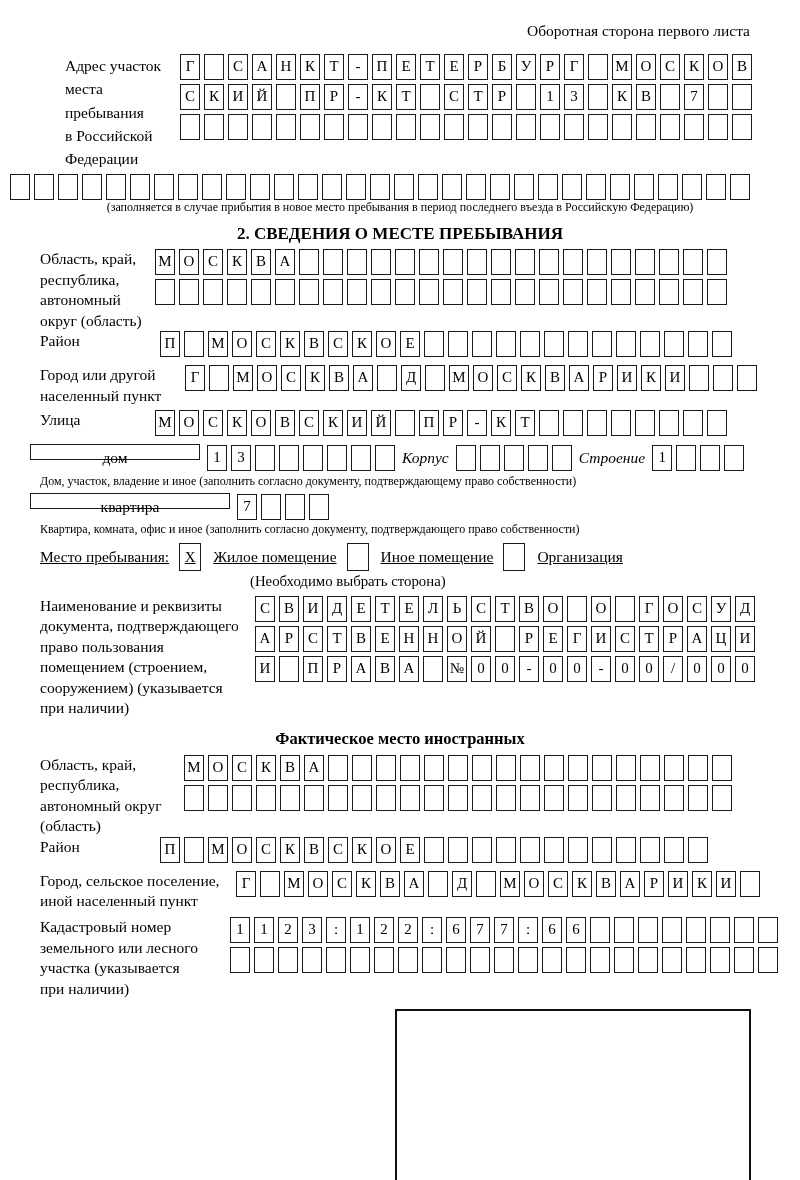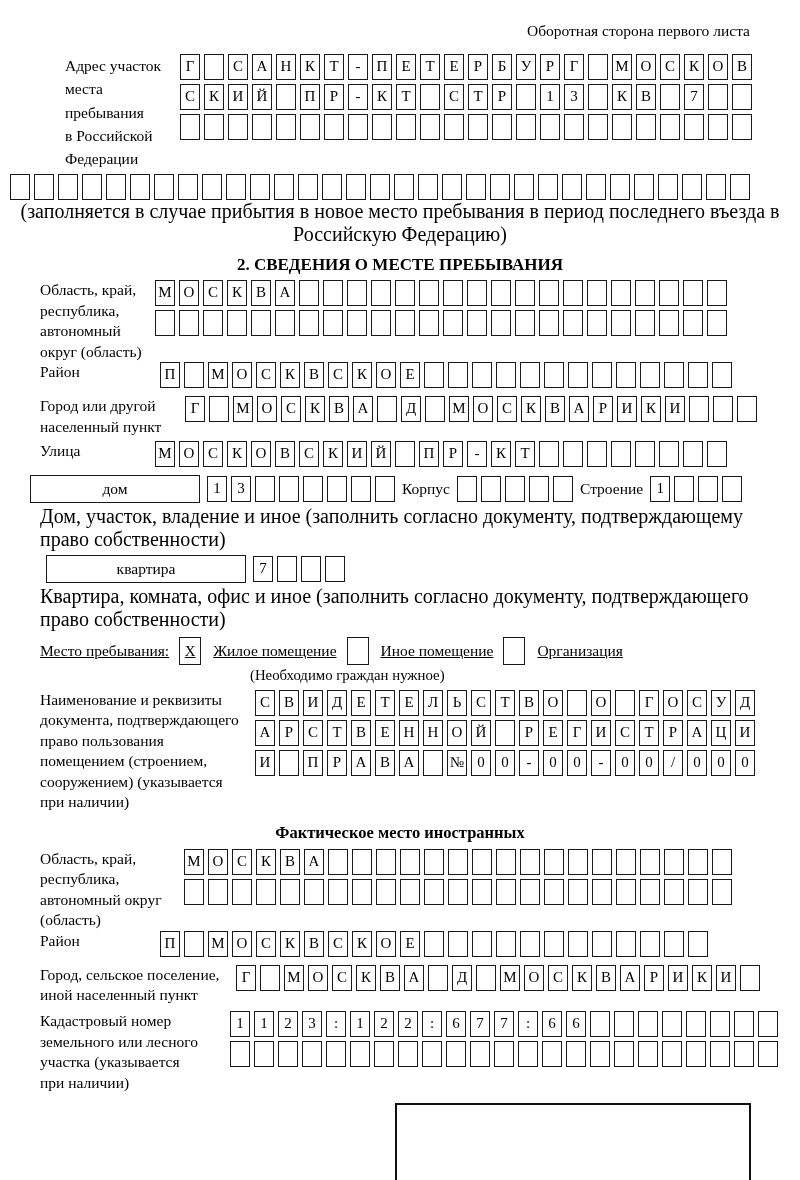--- a/index.html
+++ b/index.html
@@ -34,21 +34,21 @@
   .formrow > .label {
     flex: 0 0 var(--lw, 150px);
     padding-left: 30px;
     font-size: 15.5px;
     line-height: 1.32;
     white-space: pre-line;
   }
   .formrow > .label.b1 { padding-left: 55px; line-height: 1.5; }
   .rows { flex: 1; }
 
-  .note { font-size: 20px; }
+  .note { font-size: 12px; }
   .note.center { text-align: center; }
   .note.left { margin-left: 30px; }
 
   .h-sec {
     text-align: center;
     font-weight: bold;
     font-size: 17px;
     margin: 9px 0 5px 0;
   }
   .h-fact {
@@ -56,29 +56,29 @@
     font-weight: bold;
     font-size: 16.5px;
     margin: 10px 0 4px 0;
   }
   .fact-note { text-align: center; font-size: 14.6px; line-height: 1.55; white-space: pre-line; }
 
   
   .houserow { display: flex; align-items: flex-start; margin: 4px 0 2px 20px; }
   .widebox {
     border: 1.5px solid #1a1a1a;
-    height: 28px;
+    height: 16px;
     text-align: center;
     font-size: 15.5px;
     line-height: 25px;
     margin-right: 7px;
   }
   .widebox.dom { width: 170px; }
-  .widebox.kv  { width: 200px; margin-left: 16px; }
-  .inline-label { font-size: 15.5px; line-height: 28px; padding: 0 7px; }
+  .widebox.kv  { width: 200px; }
+  .inline-label { font-size: 15.5px; line-height: 28px; padding: 0 7px; font-style: italic; }
   .houserow .cellrow { margin-top: 1px; }
 
   
   .stayrow { display: flex; align-items: center; margin: 6px 0 2px 30px; font-size: 15.5px; text-decoration: underline; }
   .cbox {
     width: 22px; height: 28px;
     border: 1.5px solid #1a1a1a;
     text-align: center;
     font-size: 15px;
     line-height: 26px;
@@ -429,21 +429,21 @@
 
   <div class="stayrow">
     <span class="stay-title">Место пребывания:</span>
     <span class="cbox">X</span>
     <span class="stay-label">Жилое помещение</span>
     <span class="cbox"></span>
     <span class="stay-label">Иное помещение</span>
     <span class="cbox"></span>
     <span class="stay-label">Организация</span>
   </div>
-  <div class="necessity">(Необходимо граждан нужное)</div>
+  <div class="necessity">(Необходимо выбрать сторона)</div>
 
   <div class="formrow" style="--lw:245px">
     <div class="label">Наименование и реквизиты
 документа, подтверждающего
 право пользования
 помещением (строением,
 сооружением) (указывается
 при наличии)</div>
     <div class="rows">
       <div class="cellrow">

